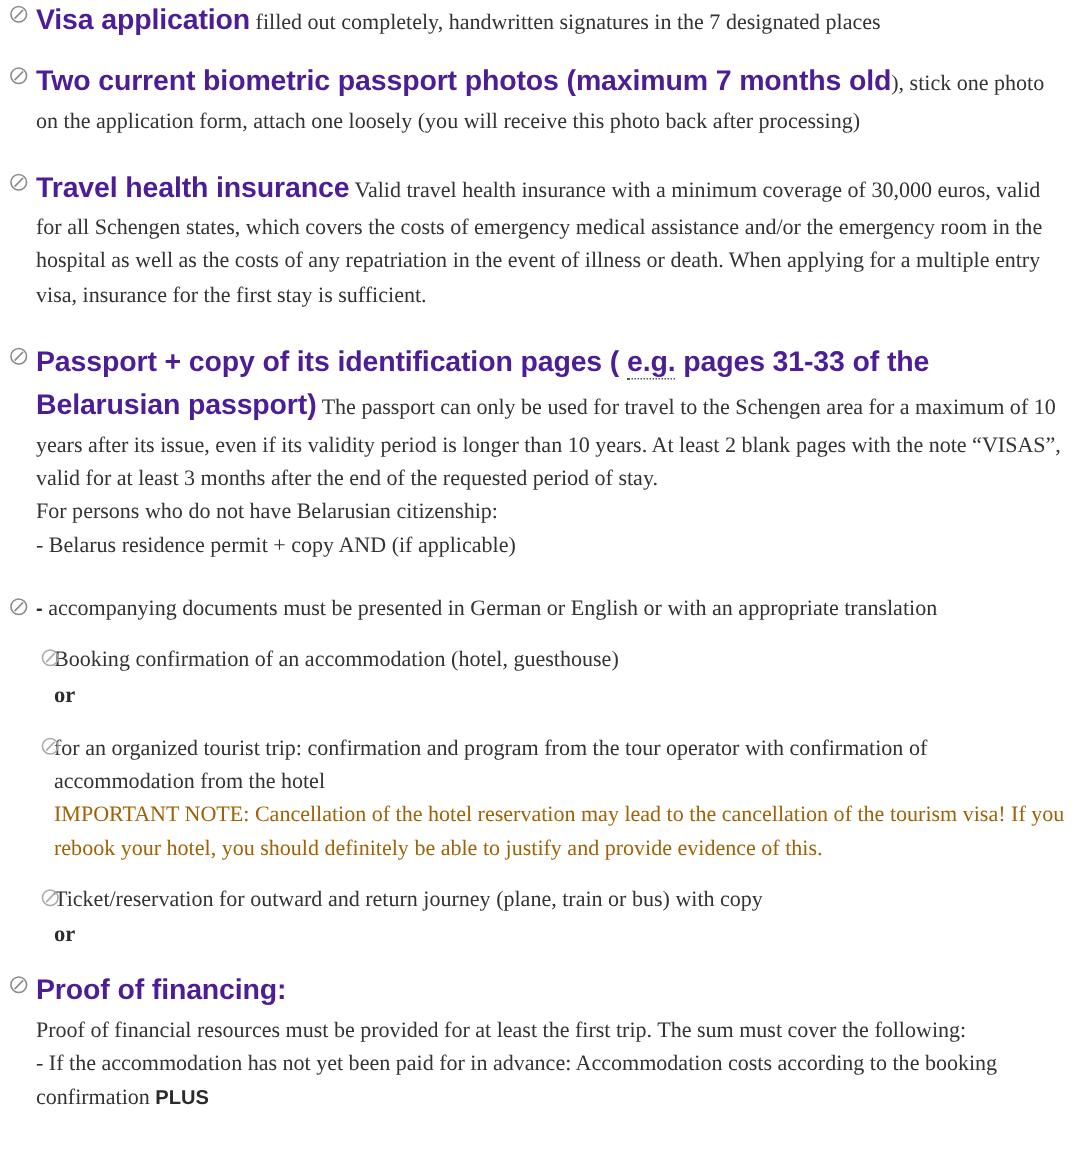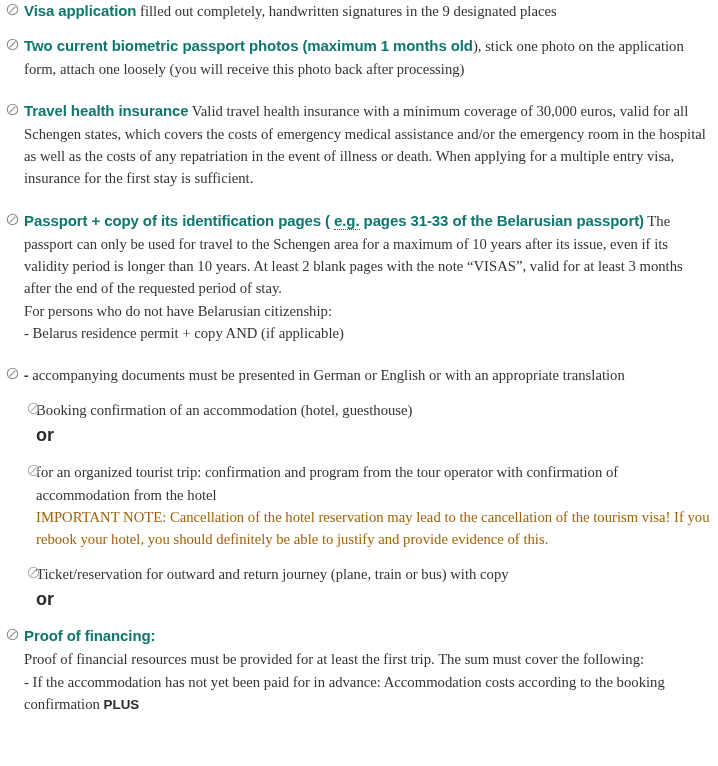--- a/index.html
+++ b/index.html
@@ -52,22 +52,22 @@
     height: 13px;
     display: block;
     color: #a9a9a9;
   }
   .sub-bullet svg { display: block; width: 13px; height: 13px; }
 
   
   .lead {
     font-family: "Liberation Sans", "DejaVu Sans", sans-serif;
     font-weight: bold;
-    font-size: 15px;
-    color: #0f766e;
+    font-size: 19px;
+    color: #4c1d95;
     letter-spacing: -0.1px;
   }
   .strong {
     font-family: "Liberation Sans", "DejaVu Sans", sans-serif;
     font-weight: bold;
     font-size: 13.4px;
     color: #2b2b2b;
   }
   .abbr {
     border-bottom: 1px dotted #555;
@@ -89,23 +89,23 @@
     padding-right: 8px;
     margin: 0 0 15px 0;
     font-size: 14.7px;
     line-height: 1.52;
     color: #333333;
   }
   .sub .sub-bullet { top: 3px; }
 
   .or {
     display: block;
-    font-family: Liberation Sans, sans-serif;
-    font-weight: bold;
-    font-size: 18px;
+    font-family: Liberation Serif, serif;
+    font-weight: bold;
+    font-size: 15px;
     color: #2b2b2b;
     margin-top: 1px;
   }
 
   .note {
     display: block;
     color: #a16207;
   }
 
   
@@ -117,31 +117,31 @@
 
 <div class="page">
 
   <div class="req gap-sm">
     <span class="bullet">
       <svg viewBox="0 0 16 16" aria-hidden="true">
         <circle cx="8" cy="8" r="6.4" fill="none" stroke="currentColor" stroke-width="1.3"></circle>
         <path d="M4.6 11.6 L11.6 4.4" fill="none" stroke="currentColor" stroke-width="1.3"></path>
       </svg>
     </span>
-    <span class="lead">Visa application</span><span> filled out completely, handwritten signatures in the 9 designated places</span>
+    <span class="lead">Visa application</span><span> filled out completely, handwritten signatures in the 7 designated places</span>
   </div>
 
   <div class="req gap-md">
     <span class="bullet">
       <svg viewBox="0 0 16 16" aria-hidden="true">
         <circle cx="8" cy="8" r="6.4" fill="none" stroke="currentColor" stroke-width="1.3"></circle>
         <path d="M4.6 11.6 L11.6 4.4" fill="none" stroke="currentColor" stroke-width="1.3"></path>
       </svg>
     </span>
-    <span class="lead">Two current biometric passport photos</span><span class="lead"> (</span><span class="lead">maximum 1 months old</span><span>), stick one photo on the application form, attach one loosely (you will receive this photo back after processing)</span>
+    <span class="lead">Two current biometric passport photos</span><span class="lead"> (</span><span class="lead">maximum 7 months old</span><span>), stick one photo on the application form, attach one loosely (you will receive this photo back after processing)</span>
   </div>
 
   <div class="req gap-md">
     <span class="bullet">
       <svg viewBox="0 0 16 16" aria-hidden="true">
         <circle cx="8" cy="8" r="6.4" fill="none" stroke="currentColor" stroke-width="1.3"></circle>
         <path d="M4.6 11.6 L11.6 4.4" fill="none" stroke="currentColor" stroke-width="1.3"></path>
       </svg>
     </span>
     <span class="lead">Travel health insurance</span><span> Valid travel health insurance with a minimum coverage of 30,000 euros, valid for all Schengen states, which covers the costs of emergency medical assistance and/or the emergency room in the hospital as well as the costs of any repatriation in the event of illness or death. When applying for a multiple entry visa, insurance for the first stay is sufficient.</span>

